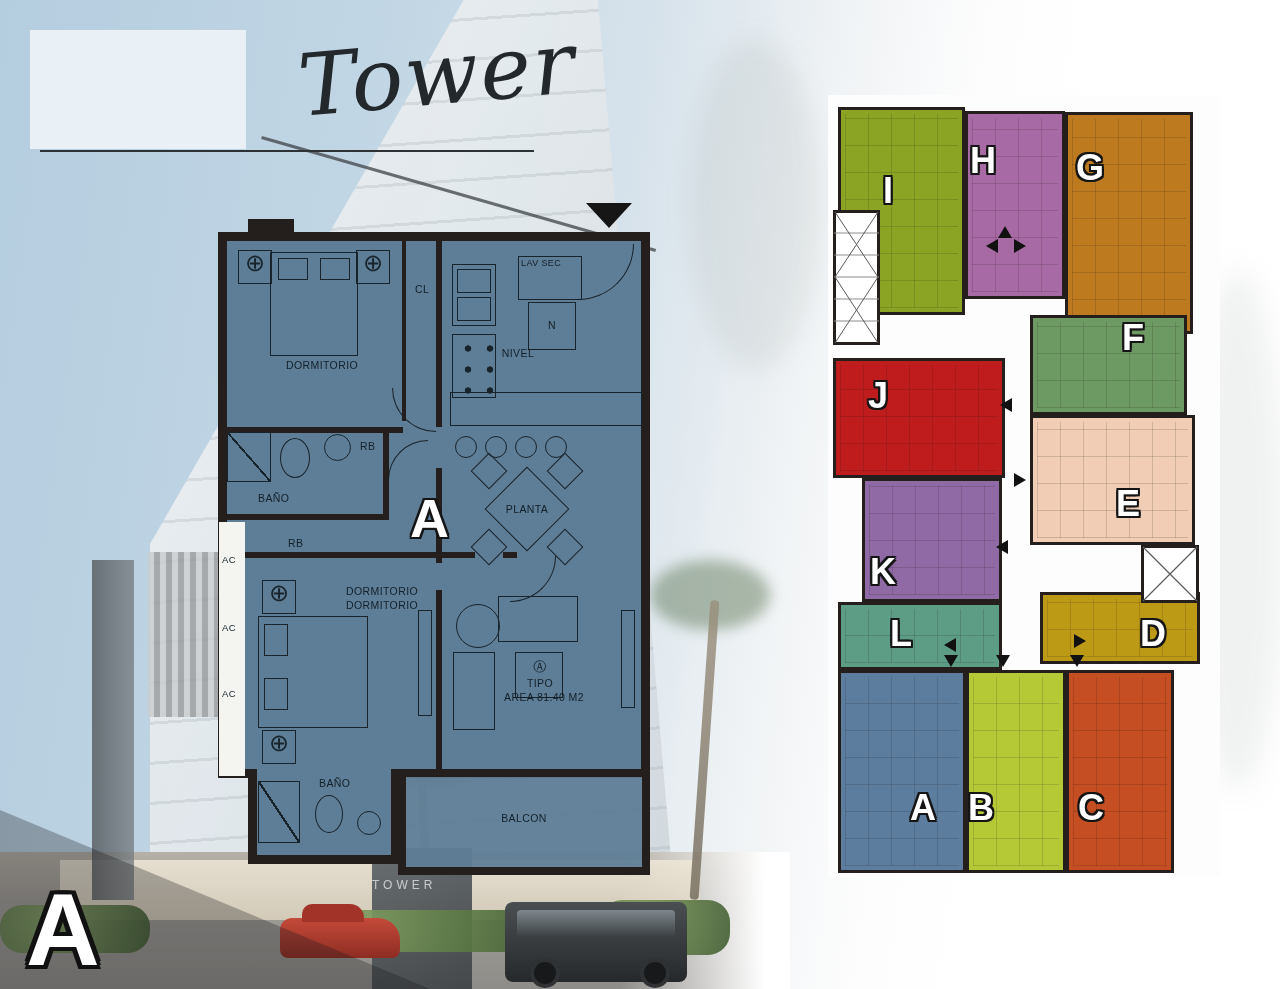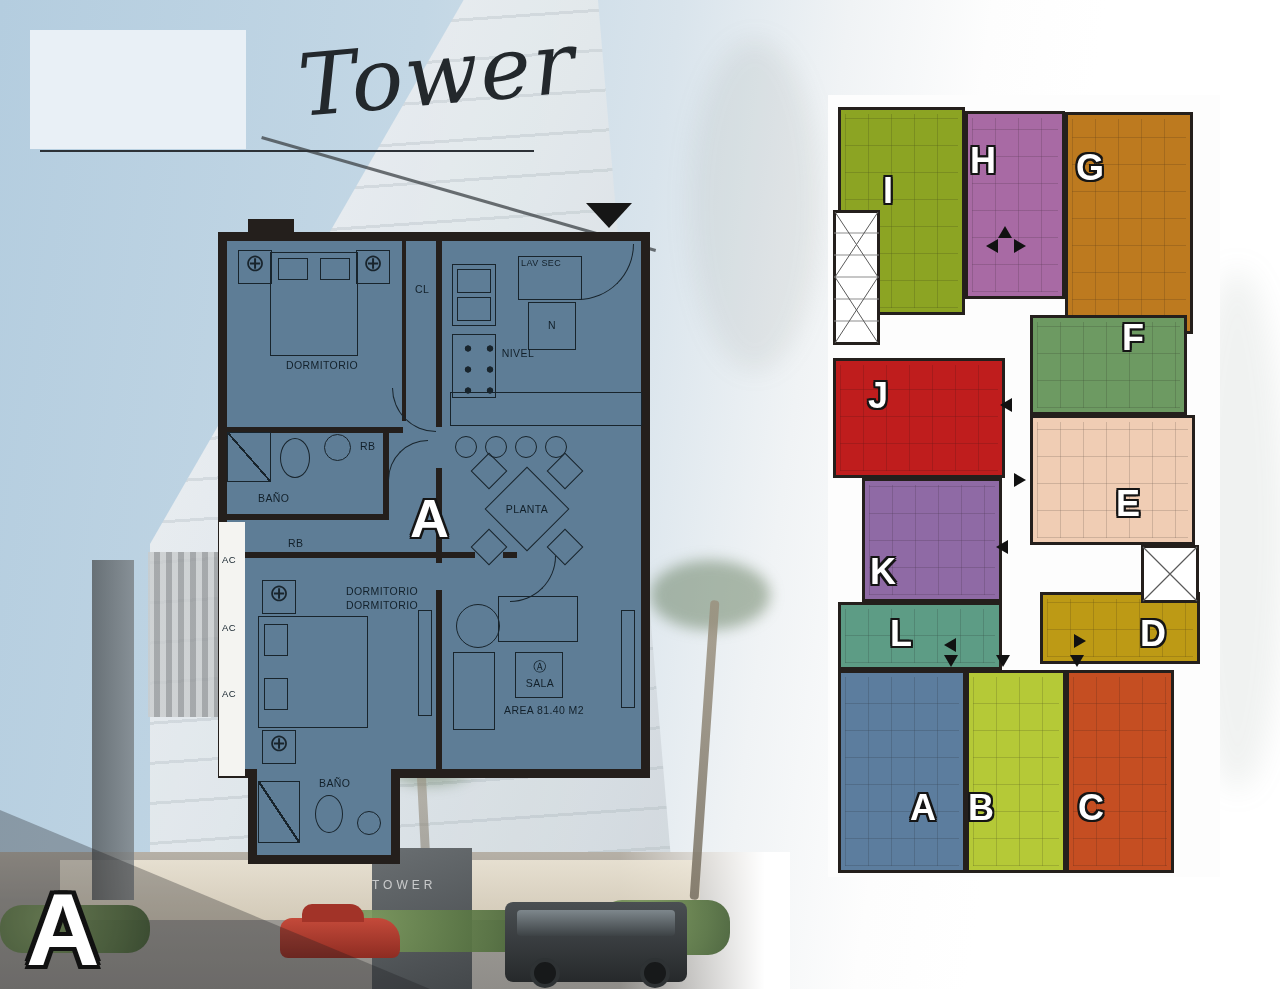--- a/index.html
+++ b/index.html
@@ -213,38 +213,41 @@
     <span class="lbl c" style="left:95px;top:344px;width:120px">DORMITORIO</span>
     <span class="lbl c" style="left:95px;top:358px;width:120px">DORMITORIO</span>
 
     <div class="furn" style="left:271px;top:355px;width:80px;height:46px"></div>
     <div class="circ" style="left:229px;top:363px;width:44px;height:44px"></div>
     <div class="furn" style="left:226px;top:411px;width:42px;height:78px"></div>
     <div class="furn" style="left:191px;top:369px;width:14px;height:106px"></div>
     <div class="furn" style="left:394px;top:369px;width:14px;height:98px"></div>
     <div class="furn" style="left:288px;top:411px;width:48px;height:46px;text-align:center">
       <span class="lbl c" style="left:0;top:5px;width:48px;font-size:13px">Ⓐ</span>
-      <span class="lbl c" style="left:0;top:24px;width:48px">SALA</span>
+      <span class="lbl c" style="left:0;top:24px;width:48px">TIPO</span>
     </div>
-    <span class="lbl" style="left:277px;top:463px">AREA 81.40 M2</span>
+    <span class="lbl" style="left:277px;top:450px">AREA 81.40 M2</span>
   </div>
 
   <div class="win" style="left:219px;top:522px;width:26px;height:254px;background:#f4f4f1">
     <span class="lbl" style="left:3px;top:32px;font-size:9.5px">AC</span>
     <span class="lbl" style="left:3px;top:100px;font-size:9.5px">AC</span>
     <span class="lbl" style="left:3px;top:166px;font-size:9.5px">AC</span>
   </div>
 
   <div class="uplan-bath2">
     <div class="furn diag" style="left:1px;top:12px;width:42px;height:62px"></div>
     <div class="circ" style="left:58px;top:26px;width:28px;height:38px"></div>
     <div class="circ" style="left:100px;top:42px;width:24px;height:24px"></div>
     <span class="lbl" style="left:62px;top:8px">BAÑO</span>
   </div>
 
+  <div class="uplan-balcony">
+    <span class="lbl c" style="left:83px;top:35px;width:70px">BALCON</span>
+  </div>
 
   <div class="kplan">
     <div class="unit" style="left: 10px; top: 12px; width: 127px; height: 208px; background-color: rgb(140, 164, 35);"></div>
     <div class="unit" style="left: 137px; top: 16px; width: 100px; height: 188px; background-color: rgb(168, 106, 164);"></div>
     <div class="unit" style="left: 237px; top: 17px; width: 128px; height: 222px; background-color: rgb(189, 122, 31);"></div>
     <div class="unit" style="left: 202px; top: 220px; width: 157px; height: 100px; background-color: rgb(109, 154, 98);"></div>
     <div class="unit" style="left: 5px; top: 263px; width: 172px; height: 120px; background-color: rgb(191, 29, 29);"></div>
     <div class="unit" style="left: 202px; top: 320px; width: 165px; height: 130px; background-color: rgb(240, 205, 180);"></div>
     <div class="unit" style="left: 34px; top: 383px; width: 140px; height: 124px; background-color: rgb(143, 106, 165);"></div>
     <div class="unit" style="left: 10px; top: 507px; width: 164px; height: 68px; background-color: rgb(93, 156, 133);"></div>

